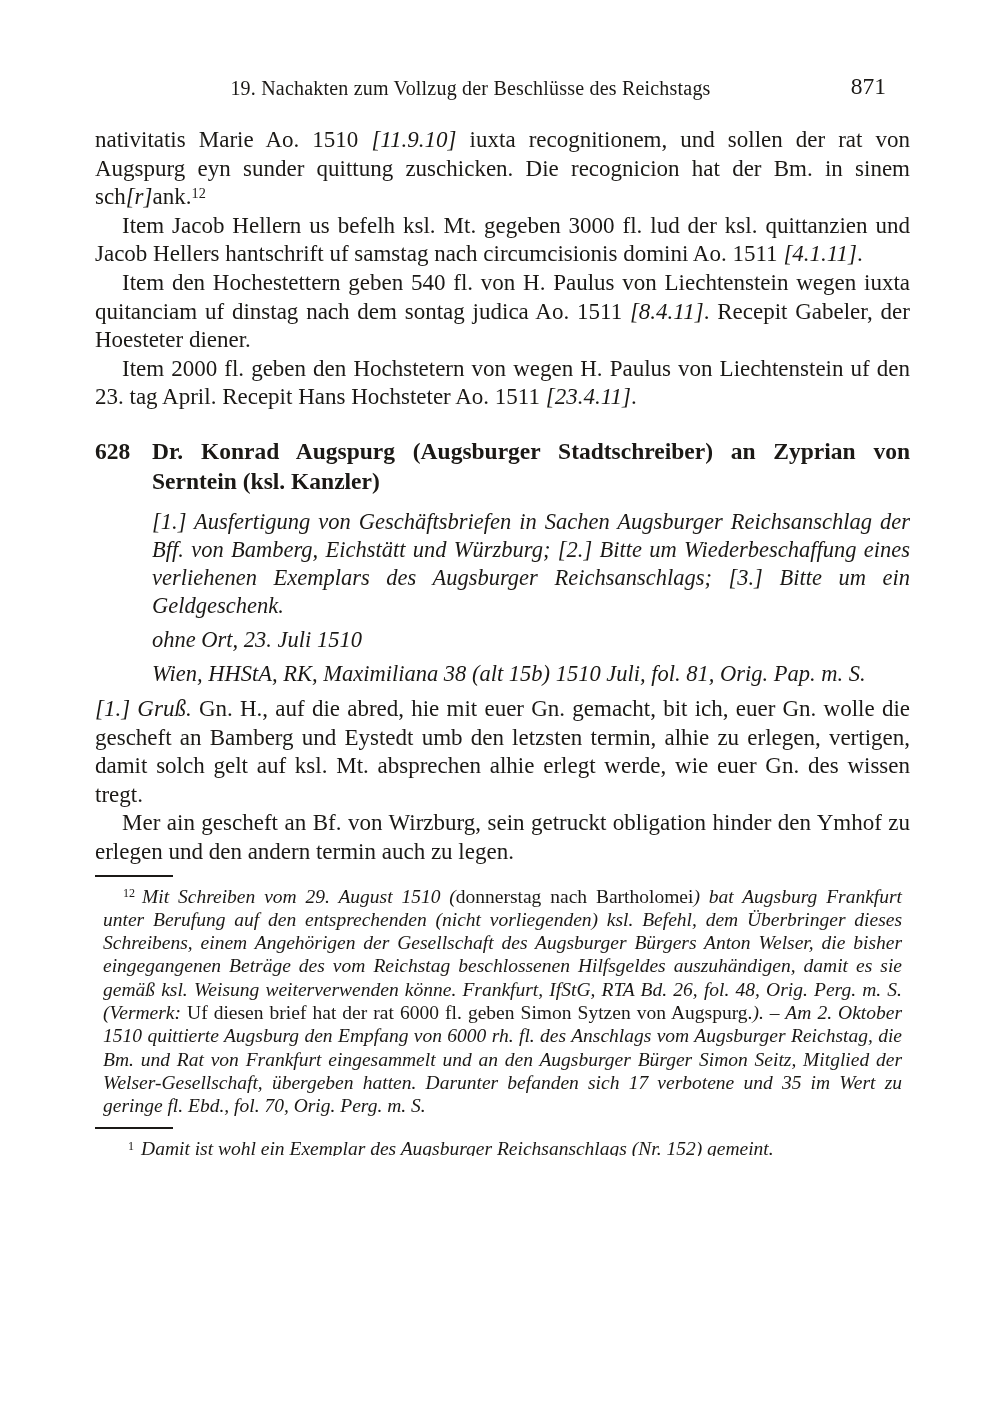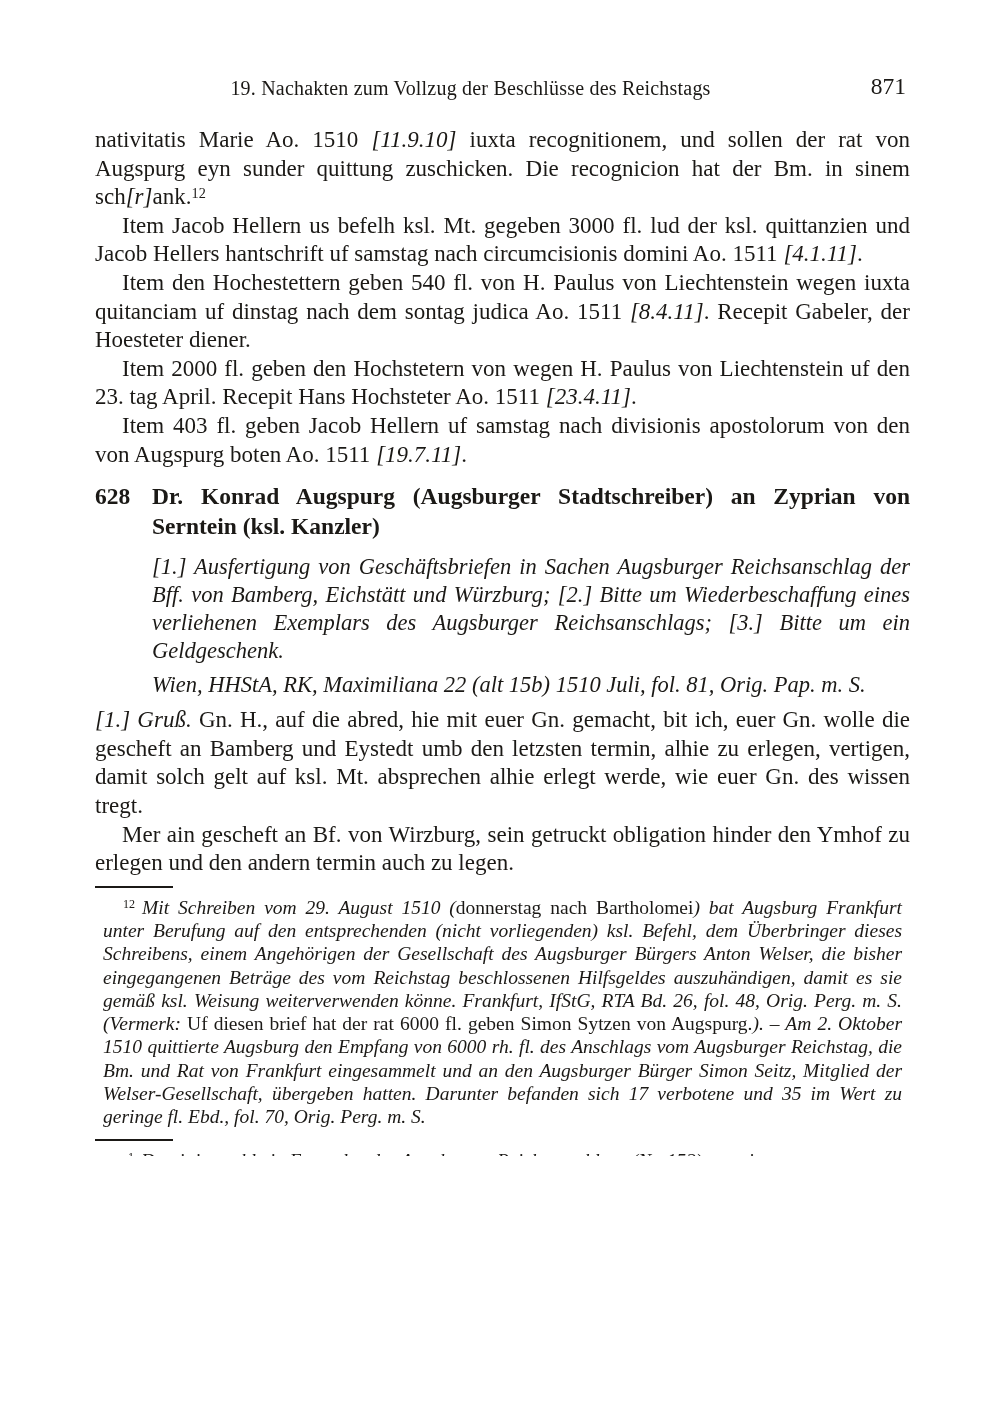--- a/index.html
+++ b/index.html
@@ -18,42 +18,42 @@
   .pagehead { position: relative; height: 24px; margin-bottom: 26px; }
   .pagehead-title {
     text-align: center;
     padding-right: 64px;
     font-size: 20px;
     line-height: 24px;
     letter-spacing: 0.2px;
   }
   .pagehead-number {
     position: absolute;
-    right: 4px; top: -3px;
+    right: 24px; top: -3px;
     font-size: 23.5px;
     line-height: 26px;
   }
   
   .para {
     margin: 0;
     font-size: 23px;
     line-height: 28.6px;
     text-align: justify;
   }
   .indent { text-indent: 27px; }
   .it { font-style: italic; }
   .sup {
     font-size: 0.62em;
     line-height: 0;
     position: relative;
     top: -0.45em;
     vertical-align: baseline;
   }
   
-  .entry { margin-top: 12px; }
+  .entry { margin-top: 24px; }
   .entry-head { display: flex; font-weight: bold; font-size: 23.5px; line-height: 30px; }
   .entry-num { width: 57px; flex-shrink: 0; }
   .entry-title { flex: 1; text-align: justify; }
   .regest {
     margin: 12px 0 0 57px;
     font-style: italic;
     font-size: 22.5px;
     line-height: 28px;
     text-align: justify;
   }
@@ -91,30 +91,30 @@
   <div class="pagehead">
     <div class="pagehead-title">19. Nachakten zum Vollzug der Beschlüsse des Reichstags</div>
     <div class="pagehead-number">871</div>
   </div>
 
   <div class="bodytext">
     <p class="para"><span>nativitatis Marie Ao. 1510 </span><span class="it">[11.9.10]</span><span> iuxta recognitionem, und sollen der rat von Augspurg eyn sunder quittung zuschicken. Die recognicion hat der Bm. in sinem sch</span><span class="it">[r]</span><span>ank.</span><sup class="sup">12</sup></p>
     <p class="para indent"><span>Item Jacob Hellern us befelh ksl. Mt. gegeben 3000 fl. lud der ksl. quittanzien und Jacob Hellers hantschrift uf samstag nach circumcisionis domini Ao. 1511 </span><span class="it">[4.1.11]</span><span>.</span></p>
     <p class="para indent"><span>Item den Hochestettern geben 540 fl. von H. Paulus von Liechtenstein wegen iuxta quitanciam uf dinstag nach dem sontag judica Ao. 1511 </span><span class="it">[8.4.11]</span><span>. Recepit Gabeler, der Hoesteter diener.</span></p>
     <p class="para indent"><span>Item 2000 fl. geben den Hochstetern von wegen H. Paulus von Liechtenstein uf den 23. tag April. Recepit Hans Hochsteter Ao. 1511 </span><span class="it">[23.4.11]</span><span>.</span></p>
-    <p class="para indent"><span>Item 403 fl. geben Jacob Hellern uf samstag nach divisionis apostolorum von den von Augspurg boten Ao. 1511 </span><span class="it">[19.7.11]</span><span>.</span></p>
   </div>
 
   <div class="entry">
     <div class="entry-head">
       <div class="entry-num">628</div>
       <div class="entry-title">Dr. Konrad Augspurg (Augsburger Stadtschreiber) an Zyprian von Serntein (ksl. Kanzler)</div>
     </div>
     <p class="regest">[1.] Ausfertigung von Geschäftsbriefen in Sachen Augsburger Reichsanschlag der Bff. von Bamberg, Eichstätt und Würzburg; [2.] Bitte um Wiederbeschaf­fung eines verliehenen Exemplars des Augsburger Reichsanschlags; [3.] Bitte um ein Geldgeschenk.</p>
-    <p class="sourceline">Wien, HHStA, RK, Maximiliana 22 (alt 15b) 1510 Juli, fol. 81, Orig. Pap. m. S.</p>
+    <p class="dateline">ohne Ort, 23. Juli 1510</p>
+    <p class="sourceline">Wien, HHStA, RK, Maximiliana 38 (alt 15b) 1510 Juli, fol. 81, Orig. Pap. m. S.</p>
 
     <div class="letter">
       <p class="para"><span class="it">[1.] Gruß.</span><span> Gn. H., auf die abred, hie mit euer Gn. gemacht, bit ich, euer Gn. wolle die gescheft an Bamberg und Eystedt umb den letzsten termin, alhie zu erlegen, vertigen, damit solch gelt auf ksl. Mt. absprechen alhie erlegt werde, wie euer Gn. des wissen tregt.</span></p>
       <p class="para indent">Mer ain gescheft an Bf. von Wirzburg, sein getruckt obligation hinder den Ymhof zu erlegen und den andern termin auch zu legen.</p>
     </div>
   </div>
 
   <div class="fnarea">
     <div class="fnrule"></div>
     <p class="footnote"><sup class="sup fnmark">12</sup><span class="it">Mit Schreiben vom 29. August 1510 (</span><span>donnerstag nach Bartholomei</span><span class="it">) bat Augsburg Frankfurt unter Berufung auf den entsprechenden (nicht vorliegenden) ksl. Befehl, dem Überbringer dieses Schreibens, einem Angehörigen der Gesellschaft des Augsburger Bürgers Anton Welser, die bisher eingegangenen Beträge des vom Reichstag beschlossenen Hilfsgeldes auszuhändigen, damit es sie gemäß ksl. Weisung weiterverwenden könne. Frankfurt, IfStG, RTA Bd. 26, fol. 48, Orig. Perg. m. S. (Vermerk: </span><span>Uf diesen brief hat der rat 6000 fl. geben Simon Sytzen von Augspurg.</span><span class="it">). – Am 2. Oktober 1510 quittierte Augsburg den Empfang von 6000 rh. fl. des Anschlags vom Augsburger Reichstag, die Bm. und Rat von Frankfurt eingesammelt und an den Augsburger Bürger Simon Seitz, Mitglied der Welser-Gesellschaft, übergeben hatten. Darunter befanden sich 17 verbotene und 35 im Wert zu geringe fl. Ebd., fol. 70, Orig. Perg. m. S.</span></p>

